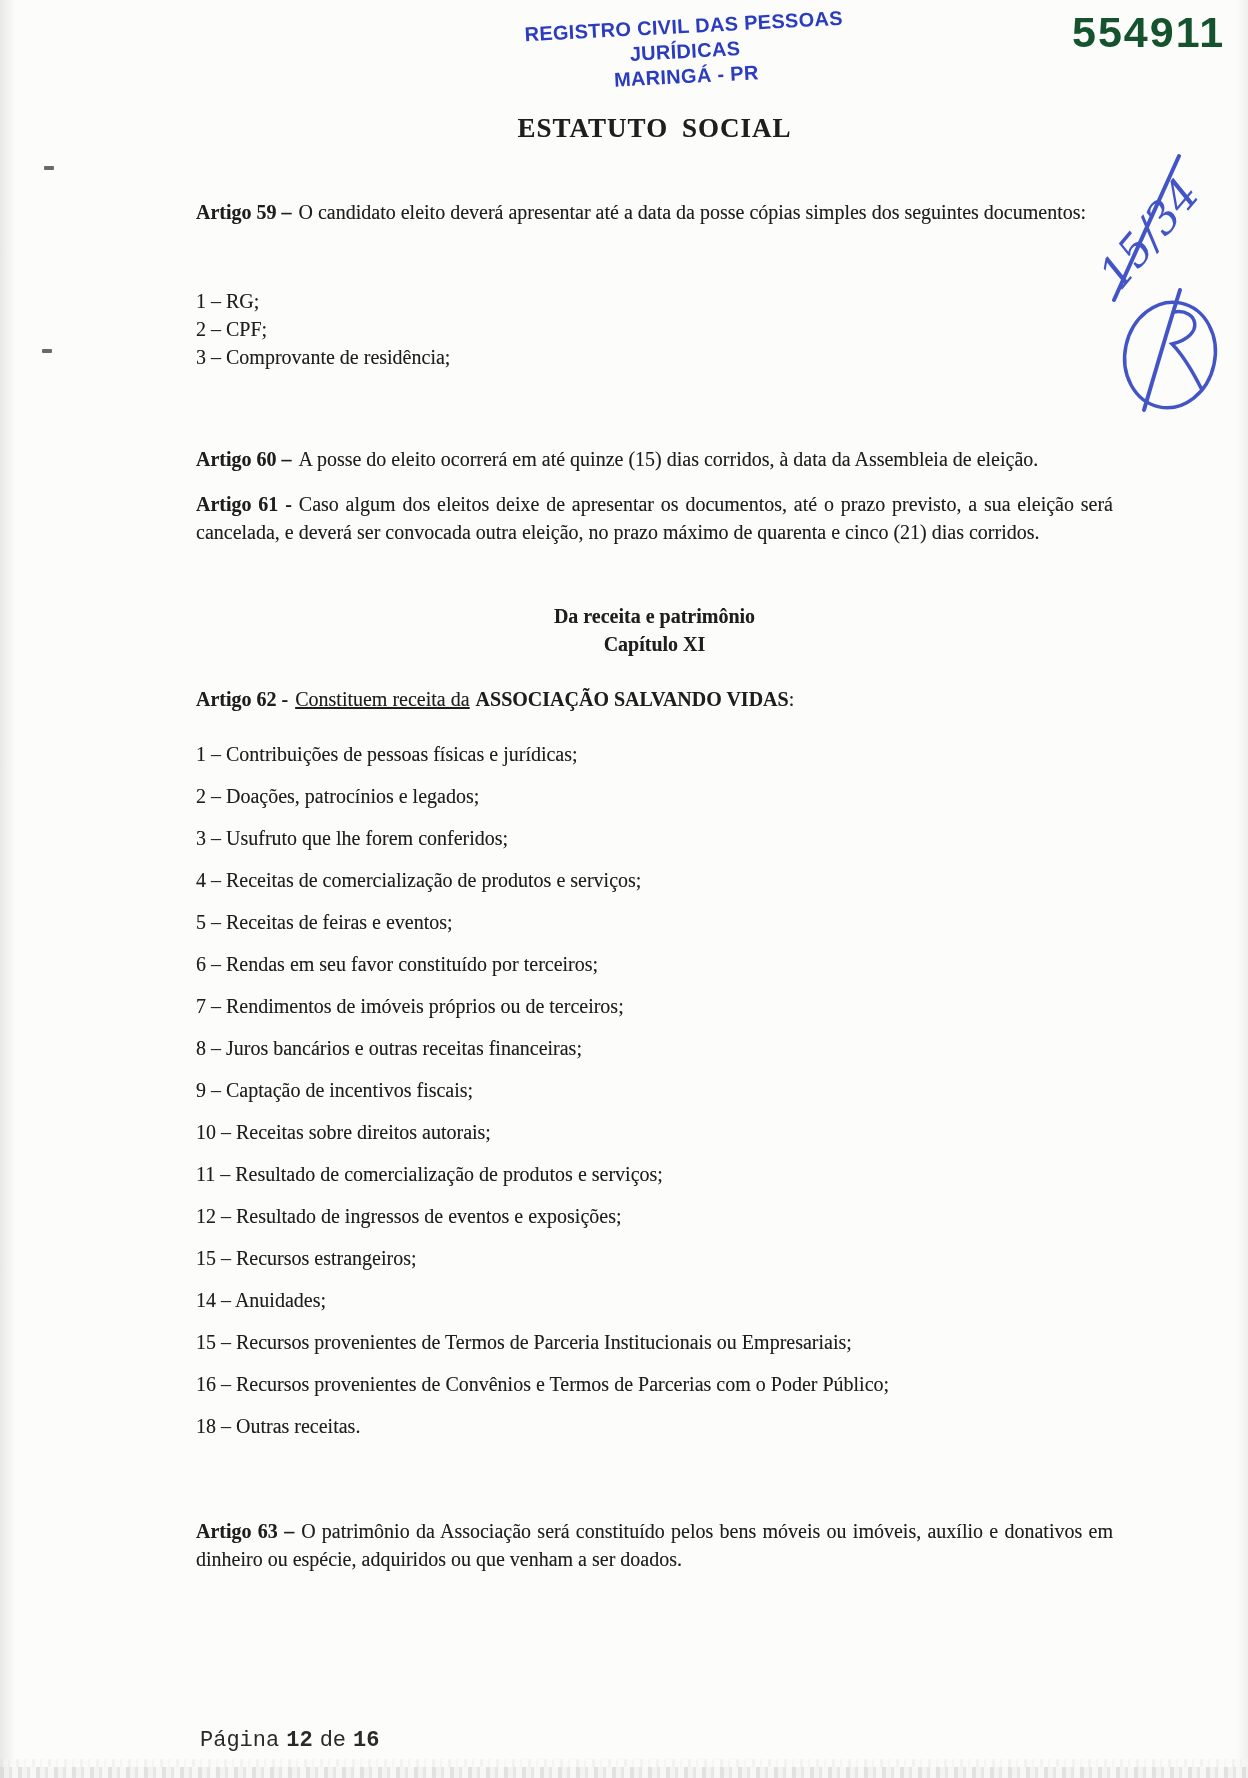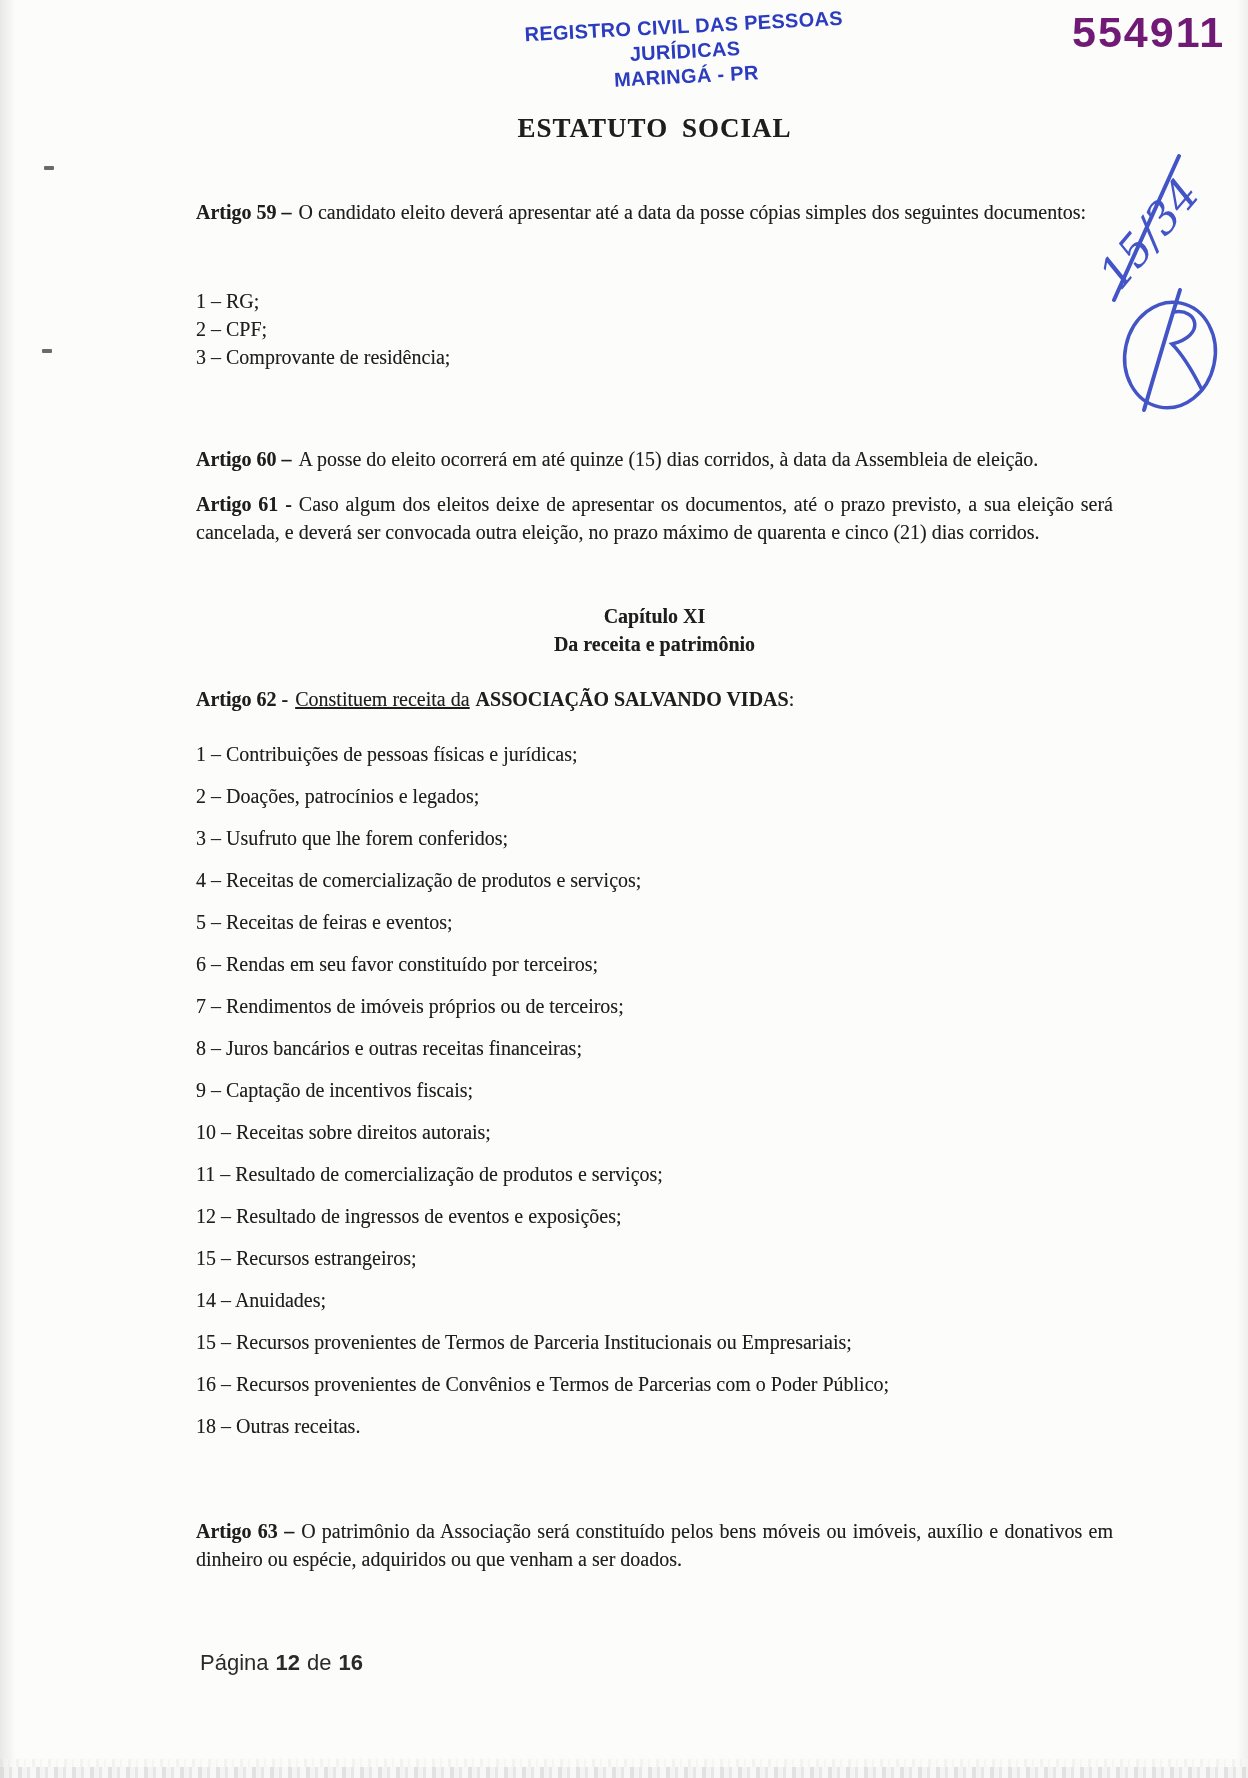--- a/index.html
+++ b/index.html
@@ -30,21 +30,21 @@
     text-align:center;
     font-family:"Liberation Sans", sans-serif;
     font-weight:bold;font-size:20px;line-height:25px;
     letter-spacing:.3px;
     color:var(--stamp-blue,#2b3cbe);
   }
   .stamp-number{
     position:absolute;left:1072px;top:8px;
     font-family:"Liberation Sans", sans-serif;
     font-weight:600;font-size:43px;letter-spacing:2px;
-    color:#701a75;
+    color:#14532d;
   }
 
   
   .block{position:absolute;left:196px;width:917px;font-size:20px;line-height:28px;
     text-shadow:0 0 .5px rgba(0,0,0,.35);}
   .doc-title{top:114px;text-align:center;font-weight:bold;font-size:27px;
     letter-spacing:1px;word-spacing:6px;}
   .just{text-align:justify;}
   .b{font-weight:bold;}
   .lbl{font-weight:bold;margin-right:7px;}
@@ -57,22 +57,22 @@
   .p59{top:198px;}
   .l59{top:287px;}
   .p60{top:405px;margin-top:40px;}
   .p61{top:490px;}
   .chap{top:602px;}
   .p62{top:685px;}
   .l62{top:740px;}
   .p63{top:1517px;}
 
   .footer{
-    position:absolute;left:200px;top:1650px;
-    font-family:Liberation Sans, sans-serif;
+    position:absolute;left:200px;top:1728px;
+    font-family:Liberation Mono, monospace;
     font-size:22px;color:#2a2a2a;
   }
   .footer span{margin-right:7px;}
 
   
   .handwriting{position:absolute;left:1078px;top:130px;}
   .ink-stroke{stroke:var(--ink-blue,#4355c6);fill:none;stroke-linecap:round;}
   .ink-text{fill:var(--ink-blue,#4355c6);
     font-family:"DejaVu Serif", serif;font-style:italic;font-size:44px;}
 </style>
@@ -120,22 +120,22 @@
 
   <div class="block just p60">
     <span class="lbl">Artigo 60 –</span><span>A posse do eleito ocorrerá em até quinze (15) dias corridos, à data da Assembleia de eleição.</span>
   </div>
 
   <div class="block just p61">
     <span class="lbl">Artigo 61 -</span><span>Caso algum dos eleitos deixe de apresentar os documentos, até o prazo previsto, a sua eleição será cancelada, e deverá ser convocada outra eleição, no prazo máximo de quarenta e cinco (21) dias corridos.</span>
   </div>
 
   <div class="block center chapter chap">
+    <div>Da receita e patrimônio</div>
     <div>Capítulo XI</div>
-    <div>Da receita e patrimônio</div>
   </div>
 
   <div class="block p62">
     <span class="lbl">Artigo 62 -</span><span class="pre">Constituem receita da</span><span class="b">ASSOCIAÇÃO SALVANDO VIDAS</span><span>:</span>
   </div>
 
   <div class="block gap-list l62">
 
   <div>1 – Contribuições de pessoas físicas e jurídicas;</div>
       <div>2 – Doações, patrocínios e legados;</div>

